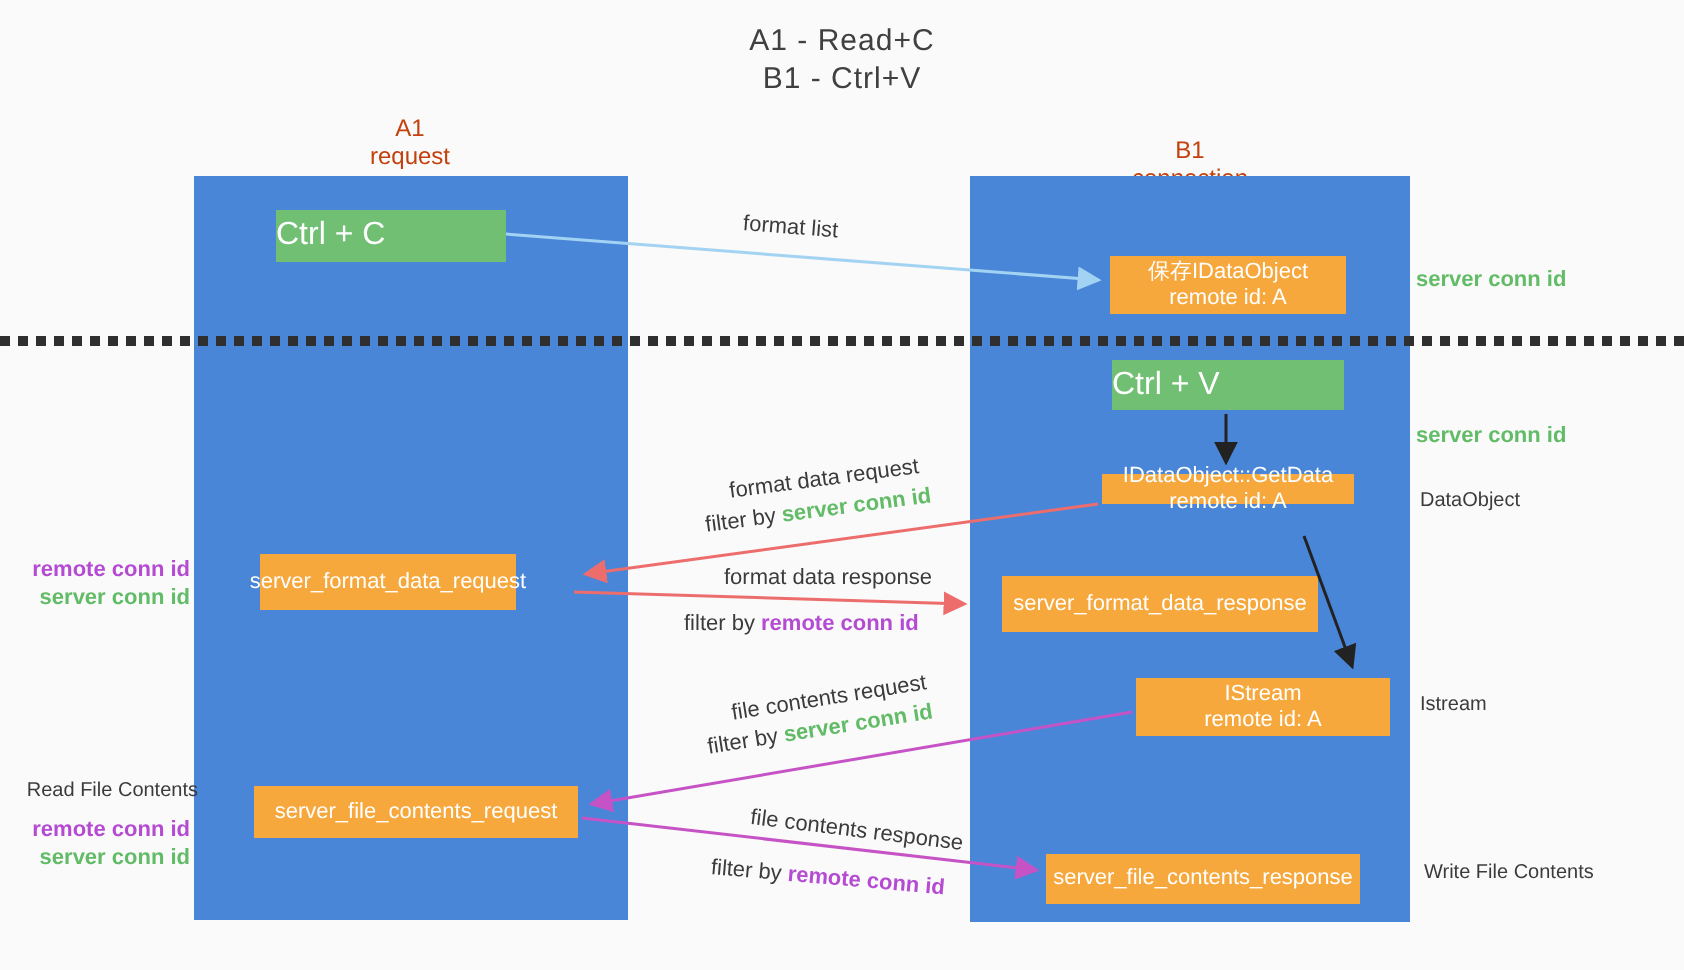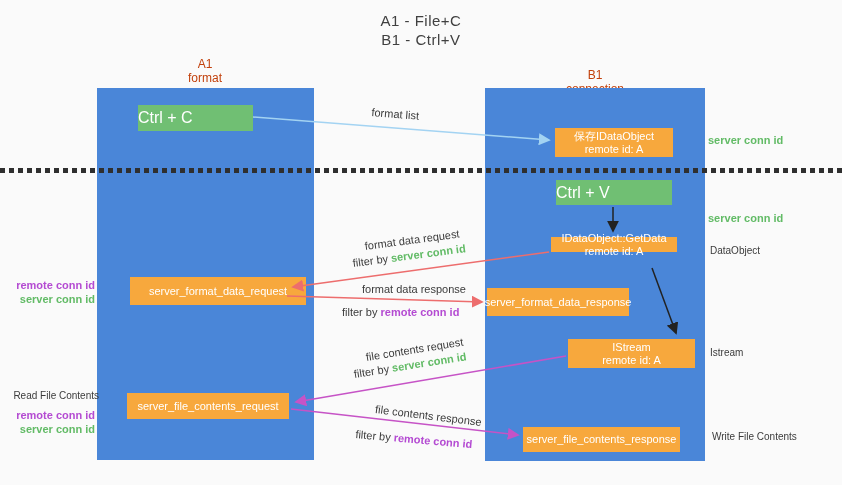--- a/index.html
+++ b/index.html
@@ -36,27 +36,27 @@
   }
   svg.overlay{position:absolute;left:0;top:0;pointer-events:none;}
   .rot{transform-origin:left top;}
 </style>
 </head>
 <body>
 
 <div class="stage">
 
   <div class="abs title" style="left:321px;top:11px;width:200px;">
-    <div>A1 - File+C</div>
+    <div>A1 - Read+C</div>
     <div>B1 - Ctrl+V</div>
   </div>
 
   <div class="abs hdr" style="left:145px;top:57px;width:120px;">
     <div>A1</div>
-    <div>format</div>
+    <div>request</div>
   </div>
   <div class="abs hdr" style="left:535px;top:68px;width:120px;">
     <div>B1</div>
     <div>connection</div>
   </div>
 
   <div class="abs col" style="left:97px;top:88px;width:217px;height:372px;"></div>
   <div class="abs col" style="left:485px;top:88px;width:220px;height:373px;"></div>
 
   <div class="abs dotline" style="left:0;top:168px;width:842px;"></div>
@@ -73,24 +73,24 @@
     <div>remote id: A</div>
   </div>
   <div class="abs obox" style="left:551px;top:237px;width:126px;height:15px;">
     <div>IDataObject::GetData</div>
     <div>remote id: A</div>
   </div>
   <div class="abs obox" style="left:568px;top:339px;width:127px;height:29px;">
     <div>IStream</div>
     <div>remote id: A</div>
   </div>
-  <div class="abs obox" style="left:130px;top:277px;width:176px;height:28px;">
+  <div class="abs obox" style="left:130px;top:277px;width:128px;height:28px;">
     <div>server_format_data_request</div>
   </div>
-  <div class="abs obox" style="left:487px;top:288px;width:142px;height:28px;">
+  <div class="abs obox" style="left:501px;top:288px;width:158px;height:28px;">
     <div>server_format_data_response</div>
   </div>
   <div class="abs obox" style="left:523px;top:427px;width:157px;height:25px;">
     <div>server_file_contents_response</div>
   </div>
   <div class="abs obox" style="left:127px;top:393px;width:162px;height:26px;">
     <div>server_file_contents_request</div>
   </div>
 
   <div class="abs conn green-t" style="left:708px;top:133px;">server conn id</div>

